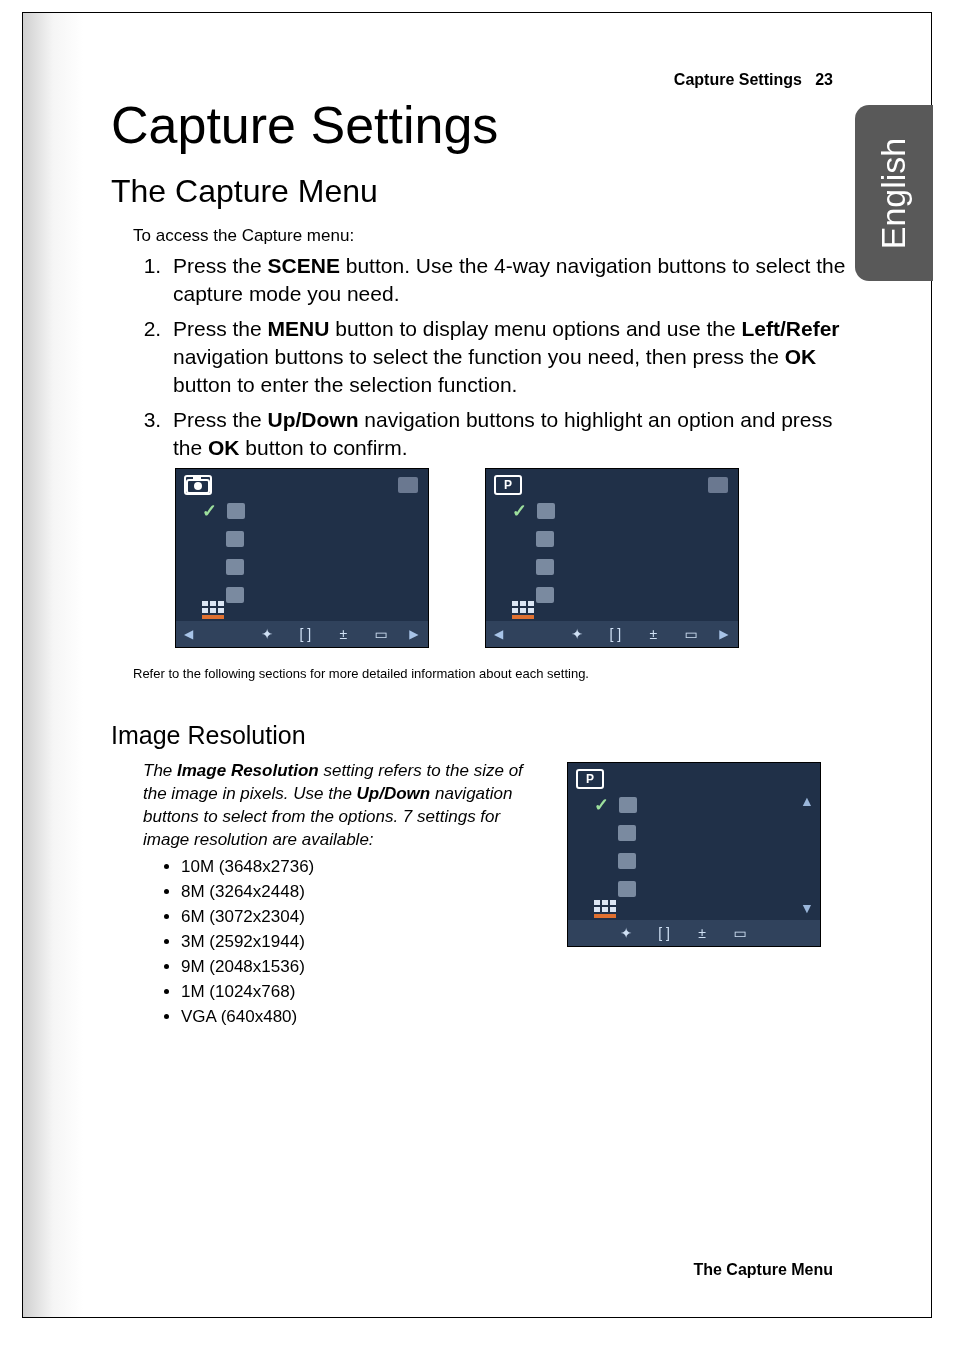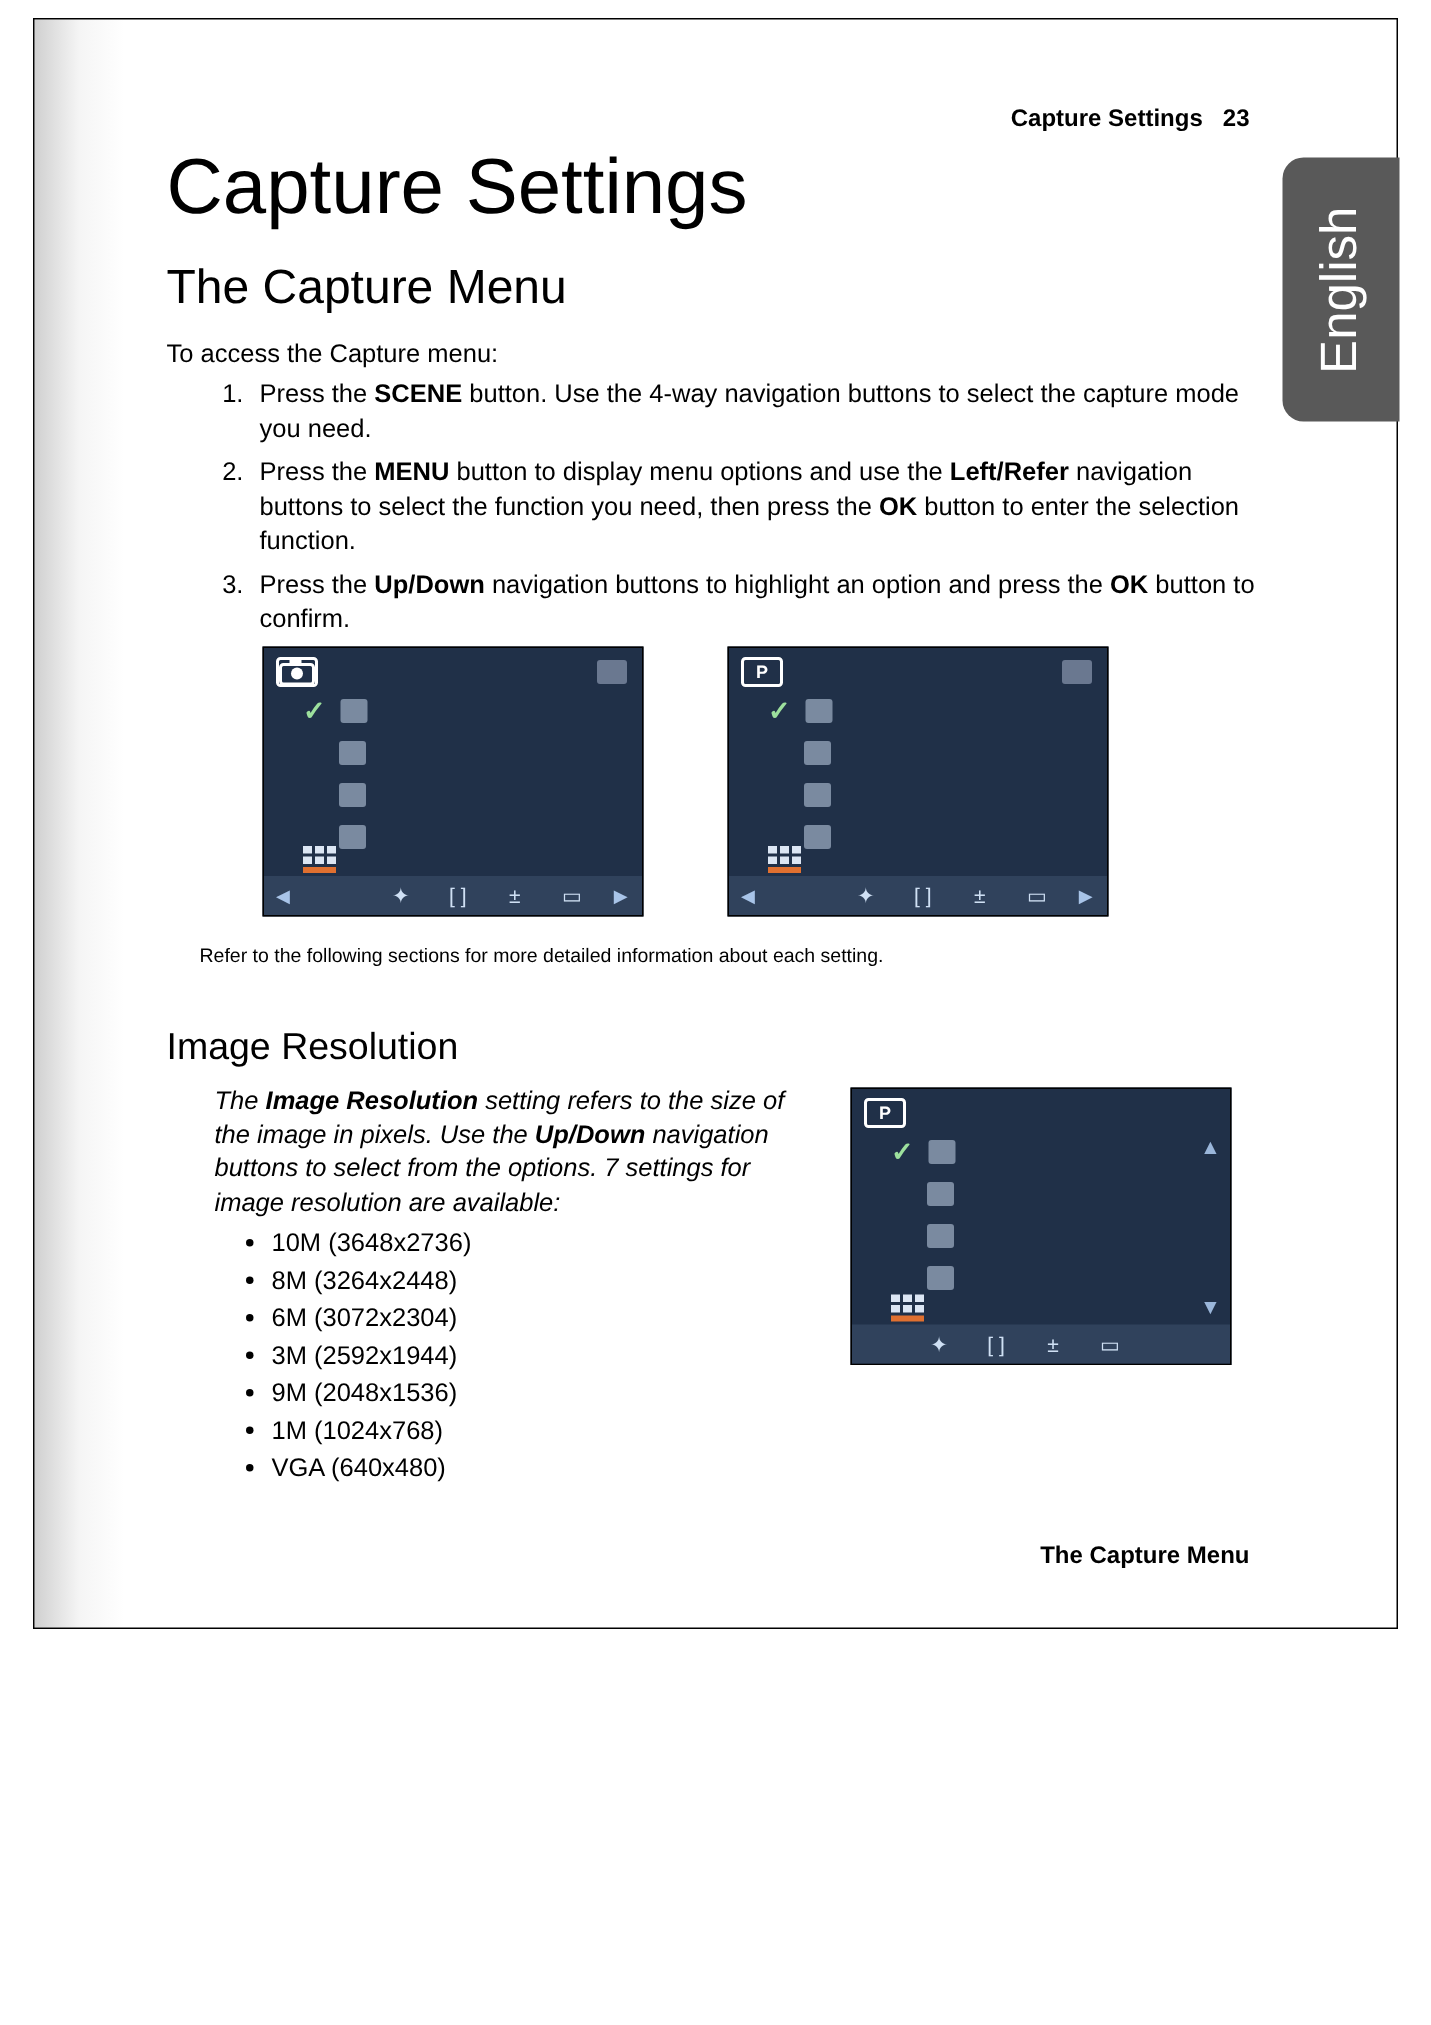--- a/index.html
+++ b/index.html
@@ -1,20 +1,20 @@
 <!DOCTYPE html>
 <html><head>
 <meta charset="utf-8">
 <style>
   * { box-sizing: border-box; margin: 0; padding: 0; }
   html, body { width: 954px; height: 1350px; background: #fff; font-family: Verdana, Geneva, sans-serif; color: #000; }
   .page {
     position: absolute;
     left: 22px; top: 12px;
-    width: 910px; height: 1074px;
+    width: 910px; height: 1306px;
     border: 1.5px solid #000;
     background: linear-gradient(to right, #d0d0d0 0px, #f5f5f5 30px, #ffffff 60px, #ffffff 100%);
   }
   .header-wrap { position: absolute; top: 58px; right: 98px; font-size: 16px; font-weight: bold; }
   .tab {
     position: absolute;
     top: 92px; right: -2px;
     width: 78px; height: 176px;
     background: #595959;
     border-radius: 14px 0 0 14px;
@@ -23,22 +23,22 @@
   }
   .tab span {
     transform: rotate(-90deg);
     font-size: 34px;
     font-family: Arial, sans-serif;
   }
   .content { position: absolute; left: 88px; top: 82px; width: 744px; }
   h1 { font-family: Verdana, sans-serif; font-weight: normal; font-size: 52px; margin-bottom: 18px; }
   .intro { font-size: 17px; line-height: 1.35; margin-left: 22px; margin-bottom: 24px; }
   h2 { font-family: Verdana, sans-serif; font-weight: normal; font-size: 32px; margin-bottom: 16px; }
-  .access { font-size: 17px; margin-bottom: 6px; }
-  ol.steps { margin-left: 56px; font-size: 17px; line-height: 1.35; }
+  .access { font-size: 17px; margin-left: 22px; margin-bottom: 6px; }
+  ol.steps { margin-left: 56px; font-size: 21px; line-height: 1.35; }
   ol.steps li { margin-bottom: 6px; padding-left: 6px; }
   .b { font-weight: bold; }
   .screens-row { display: flex; gap: 56px; margin-left: 64px; margin-top: 6px; margin-bottom: 18px; }
   .screen {
     width: 254px; height: 180px; background: #203048; position: relative;
     border: 1px solid #000;
   }
   .sc-body { position: absolute; left: 26px; top: 28px; right: 6px; }
   .sc-row { display: flex; align-items: center; gap: 10px; height: 28px; }
   .check { color: #9de09d; font-size: 18px; font-weight: bold; }

